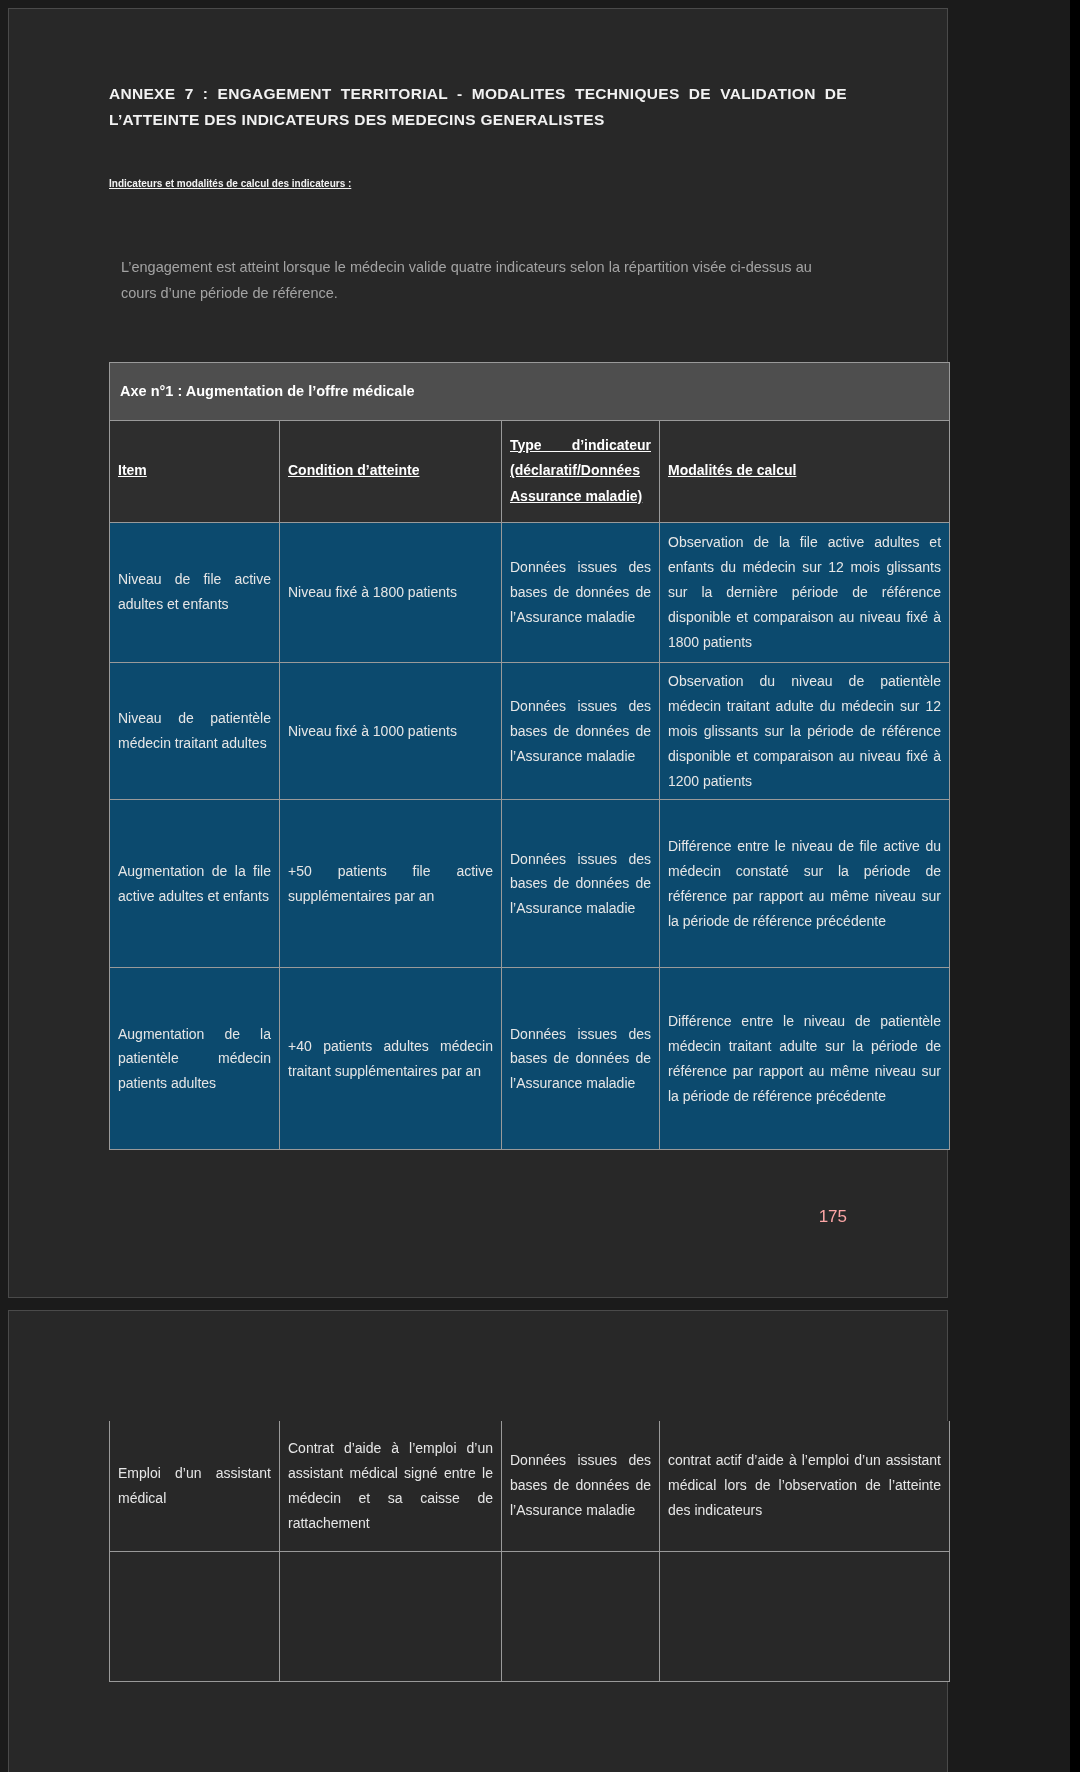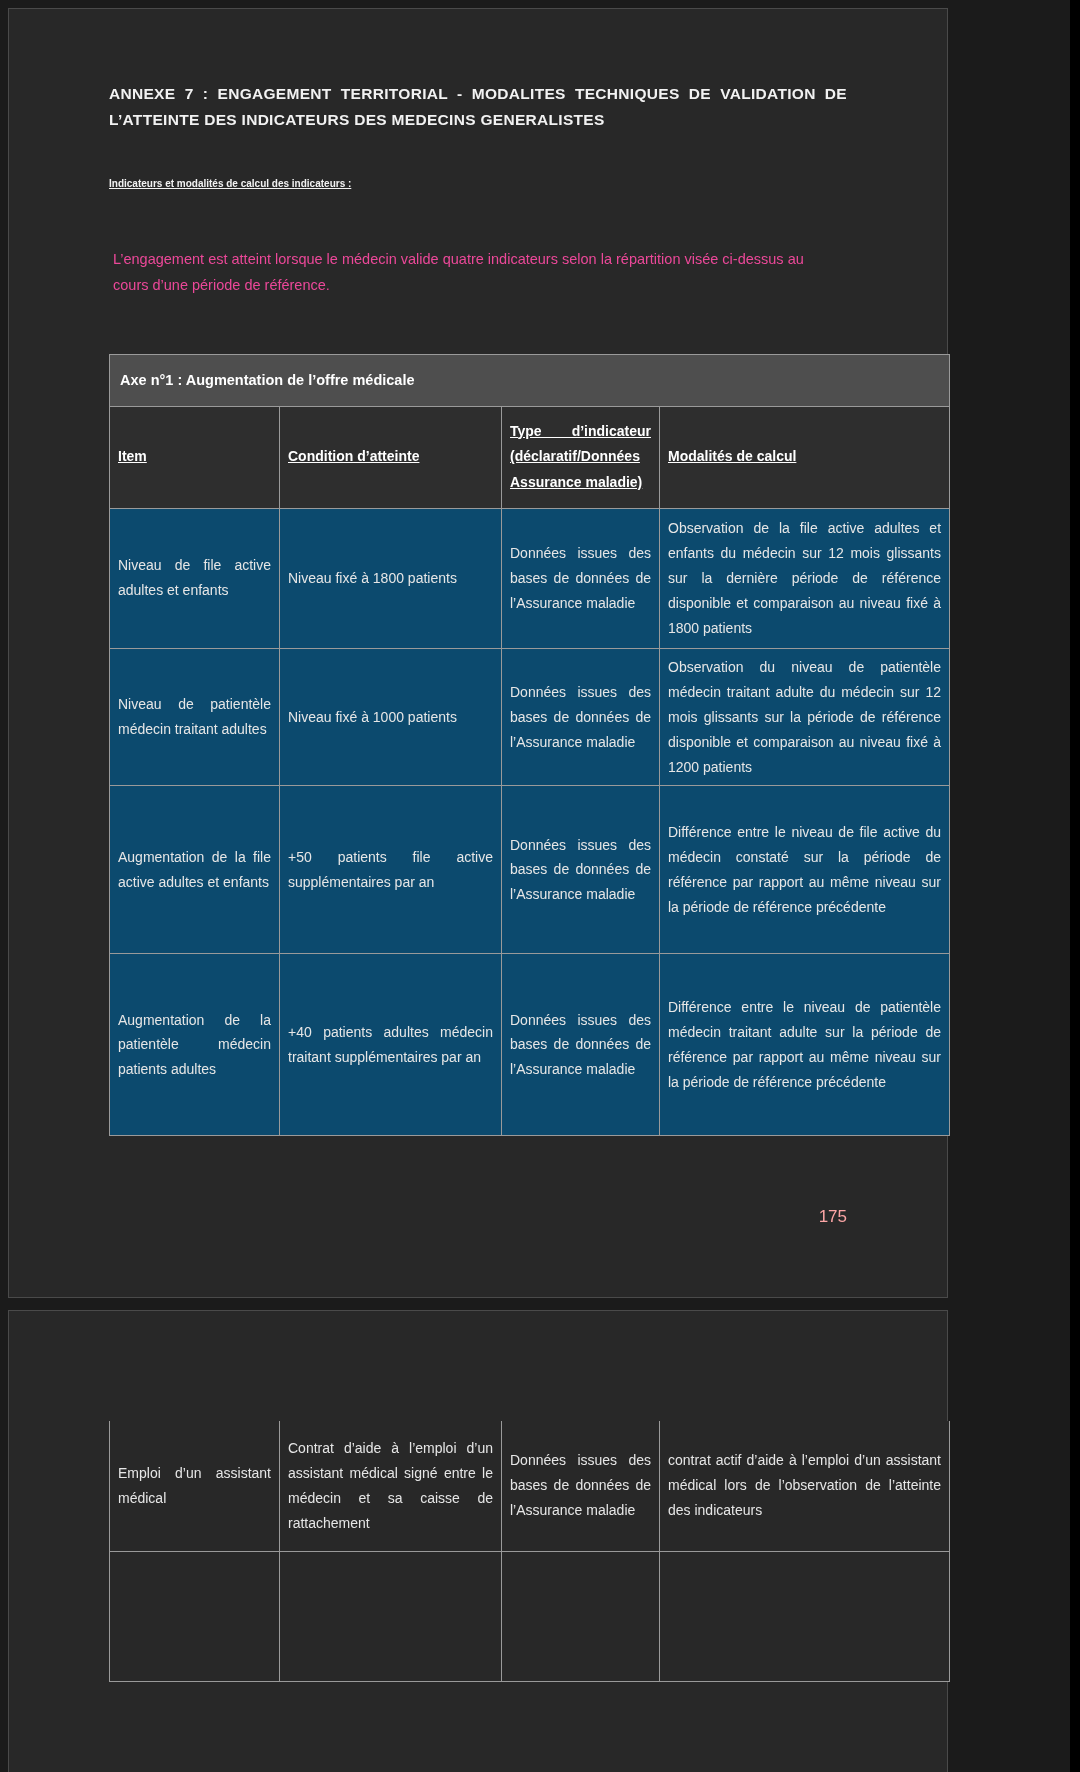--- a/index.html
+++ b/index.html
@@ -75,25 +75,25 @@
   .section-label {
     margin: 0;
     padding-top: 46px;
     font-size: 10px;
     font-weight: bold;
     text-decoration: underline;
     color: #f2f2f2;
   }
 
   .body-para {
-    margin: 4px;
+    margin: 12px;
     padding-top: 54px;
     font-size: 14.5px;
     line-height: 1.75;
-    color: #ec4899;
+    color: #a3a3a3;
     max-width: 740px;
   }
 
   
   .axe-table {
     margin-top: 56px;
     width: 100%;
     border-collapse: collapse;
     table-layout: fixed;
   }
@@ -105,21 +105,21 @@
     padding: 6px 8px;
     box-sizing: border-box;
   }
 
   .axe-band {
     background: #4e4e4e;
     color: #ffffff;
     font-size: 14.5px;
     font-weight: bold;
     text-align: left;
-    height: 52px;
+    height: 58px;
     vertical-align: middle;
     padding-left: 10px !important;
   }
 
   .col-head {
     background: #2e2e2e;
     color: #ffffff;
     font-size: 14px;
     font-weight: bold;
     text-align: left;

